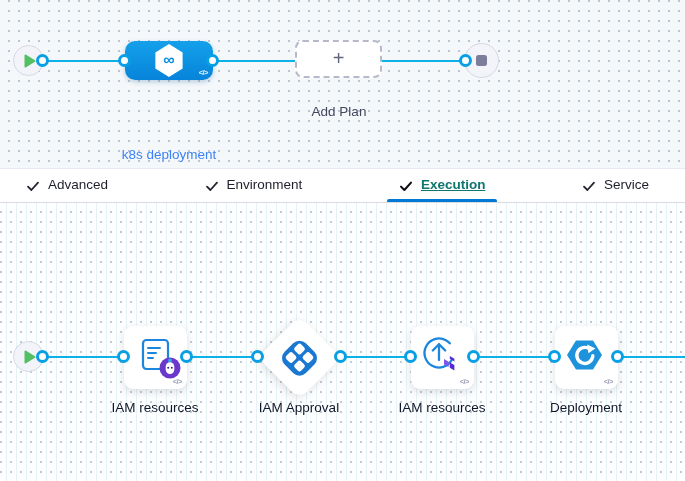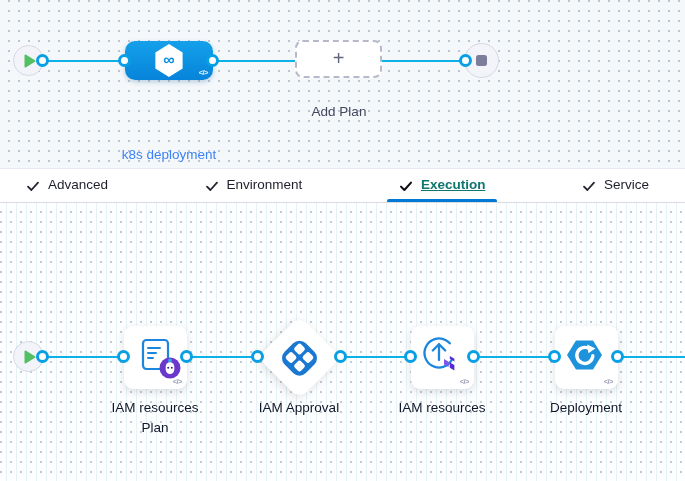--- a/index.html
+++ b/index.html
@@ -242,21 +242,20 @@
   <div class="port" style="left:180px; top:350px;"></div>
   <div class="port" style="left:251px; top:350px;"></div>
   <div class="port" style="left:334px; top:350px;"></div>
   <div class="port" style="left:404px; top:350px;"></div>
   <div class="port" style="left:467px; top:350px;"></div>
   <div class="port" style="left:548px; top:350px;"></div>
   <div class="port" style="left:611px; top:350px;"></div>
 
   <div class="node-label" style="left:80px; top:398px;">
     <div>IAM resources</div>
-    <div>Plan</div>
   </div>
   <div class="node-label" style="left:224px; top:398px;">
     <div>IAM Approval</div>
     <div></div>
   </div>
   <div class="node-label" style="left:367px; top:398px;">
     <div>IAM resources</div>
   </div>
   <div class="node-label" style="left:511px; top:398px;">
     <div>Deployment</div>

